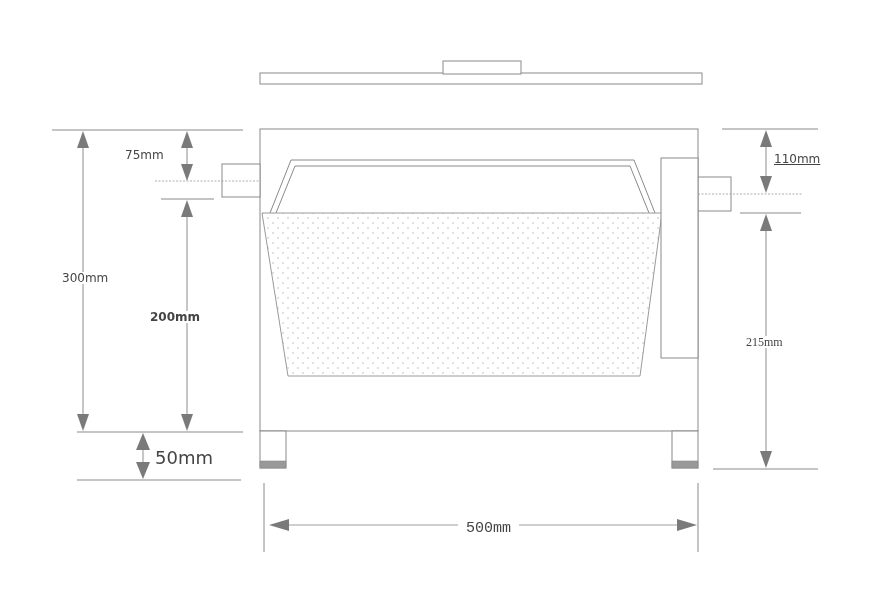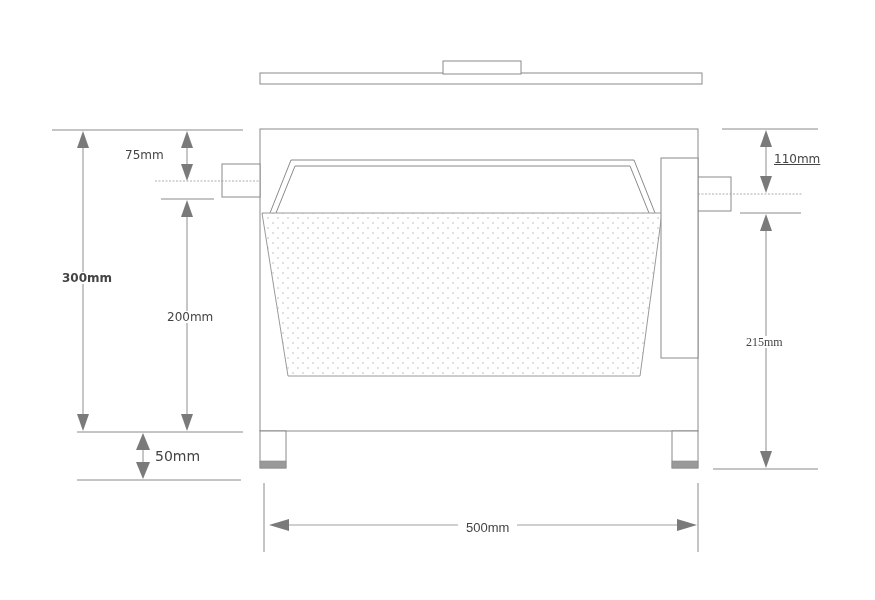--- a/index.html
+++ b/index.html
@@ -1,21 +1,21 @@
 <!DOCTYPE html>
 <html><head>
   <meta charset="utf-8">
   <style>
     html, body { margin: 0; padding: 0; background: #ffffff; }
     body { width: 875px; height: 600px; position: relative; overflow: hidden; font-family: "DejaVu Sans", sans-serif; }
     svg { position: absolute; left: 0; top: 0; }
     .dim-label { position: absolute; font-family: "DejaVu Sans", sans-serif; color: #444444; background: #ffffff; white-space: nowrap; line-height: 1; }
     .small { font-size: 12px; }
-    .large { font-size: 14px; }
-    .arial { font-family: Liberation Sans, sans-serif; font-size: 13px; }
+    .large { font-size: 18px; }
+    .arial { font-family: Liberation Mono, monospace; font-size: 15px; }
   </style>
 </head>
 <body>
 
 <svg width="875" height="600" viewBox="0 0 875 600" xmlns="http://www.w3.org/2000/svg">
   <defs>
     <pattern id="dots" x="0" y="0" width="10" height="10" patternUnits="userSpaceOnUse">
       <circle cx="3" cy="3" r="0.8" fill="#b8b8b8"></circle>
       <circle cx="8" cy="8" r="0.8" fill="#b8b8b8"></circle>
     </pattern>
@@ -103,19 +103,19 @@
     </g>
 
     <g>
       <line x1="285" y1="525" x2="677" y2="525"></line>
       <polygon points="269,525 289,519 289,531" stroke="none"></polygon>
       <polygon points="697,525 677,519 677,531" stroke="none"></polygon>
     </g>
   </g>
 </svg>
 
-<span class="dim-label small" style="left:62px; top:272px;font-weight:bold;">300mm</span>
+<span class="dim-label small" style="left:62px; top:272px;">300mm</span>
 <span class="dim-label small" style="left:125px; top:149px; background:transparent;">75mm</span>
-<span class="dim-label small" style="left:167px; top:311px;">200mm</span>
+<span class="dim-label small" style="left:150px; top:311px;font-weight:bold;">200mm</span>
 <span class="dim-label large" style="left:155px; top:449px;">50mm</span>
 <span class="dim-label small" style="left:774px; top:153px; background:transparent;text-decoration:underline;">110mm</span>
 <span class="dim-label small" style="left:746px; top:336px;font-family:Liberation Serif, serif;">215mm</span>
 <span class="dim-label arial" style="left:458px; top:521px; padding:0 8px;">500mm</span>
 
 </body></html>

